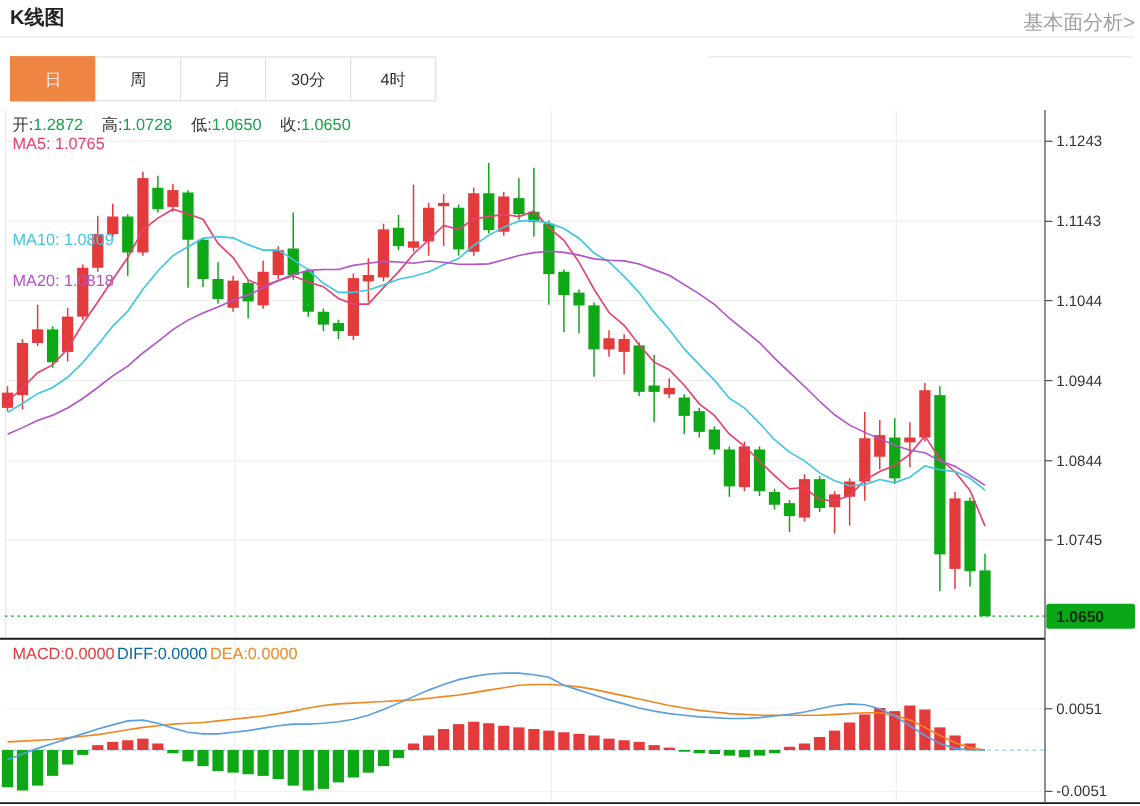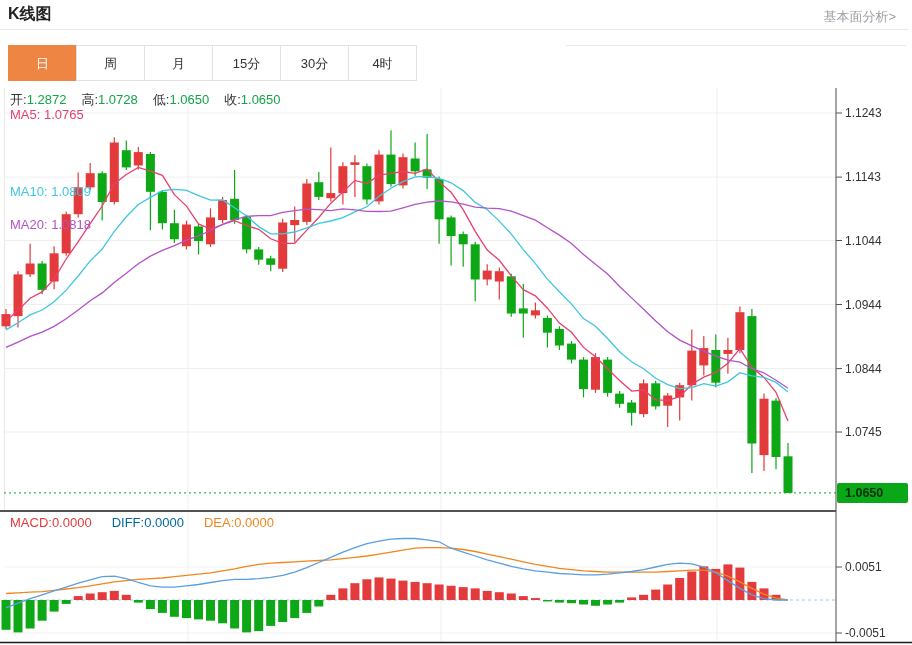--- a/index.html
+++ b/index.html
@@ -1,31 +1,31 @@
 <!DOCTYPE html>
 <html><head>
 <meta charset="utf-8">
 <style>
   html,body{margin:0;padding:0;background:#fff;}
   #widget{position:relative;width:912px;height:645px;background:#fff;overflow:hidden;
           font-family:"Liberation Sans","DejaVu Sans",sans-serif;-webkit-font-smoothing:antialiased;}
   #chart-svg-wrap{position:absolute;left:0;top:0;width:912px;height:645px;}
   .page-title{position:absolute;left:8px;top:4px;font-size:16px;font-weight:bold;color:#222;}
-  .analysis-link{position:absolute;right:16px;top:8px;font-size:13px;color:#9a9fa5;cursor:pointer;margin-left:36px;}
+  .analysis-link{position:absolute;right:4px;top:8px;font-size:16px;color:#9a9fa5;cursor:pointer;margin-left:36px;}
   .hr1{position:absolute;left:0;right:4px;top:29px;height:1px;background:#e8e8e8;}
   .tabrow-ext{position:absolute;left:566px;right:6px;top:45px;height:1px;background:#e8e8e8;}
   .tabrow{position:absolute;left:8px;top:45px;display:flex;}
   .tab{width:69px;height:36px;line-height:36px;text-align:center;font-size:13px;color:#333;
        background:#fff;border:1px solid #e2e2e2;margin-left:-1px;cursor:pointer;box-sizing:border-box;}
   .tab:first-child{margin-left:0;}
   .tab.active{background:#ee8543;border-color:#ee8543;color:#fff;}
   .ohlc-row{position:absolute;left:10px;top:91px;display:flex;gap:15px;font-size:13px;color:#333;}
   .ohlc-pair .lbl{color:#333;}
   .ma-row{position:absolute;left:10px;top:107px;display:flex;gap:18px;font-size:13px;flex-direction:column;}
-  .macd-row{position:absolute;left:10px;top:515px;display:flex;gap:20px;font-size:13px;}
+  .macd-row{position:absolute;left:10px;top:515px;display:flex;gap:2px;font-size:13px;}
 </style>
 </head>
 <body>
 
 <div id="widget">
 
   <div class="page-title">K线图</div>
   <div class="analysis-link">基本面分析&gt;</div>
   <div class="hr1"></div>
 
@@ -278,21 +278,20 @@
             <text x="845" y="497.4" font-size="12.5" font-weight="bold" fill="#07300a">1.0650</text>
           </g>
         </g>
       </svg></div>
 
   <div class="tabrow-ext"></div>
   <div class="tabrow">
     <div class="tab active">日</div>
     <div class="tab">周</div>
     <div class="tab">月</div>
-    <div class="tab">15分</div>
     <div class="tab">30分</div>
     <div class="tab">4时</div>
   </div>
 
   <div class="ohlc-row">
     <span class="ohlc-pair"><span class="lbl">开:</span><span class="ohlc-val" style="color: rgb(20, 164, 71);">1.2872</span></span>
     <span class="ohlc-pair"><span class="lbl">高:</span><span class="ohlc-val" style="color: rgb(20, 164, 71);">1.0728</span></span>
     <span class="ohlc-pair"><span class="lbl">低:</span><span class="ohlc-val" style="color: rgb(20, 164, 71);">1.0650</span></span>
     <span class="ohlc-pair"><span class="lbl">收:</span><span class="ohlc-val" style="color: rgb(20, 164, 71);">1.0650</span></span>
   </div>

